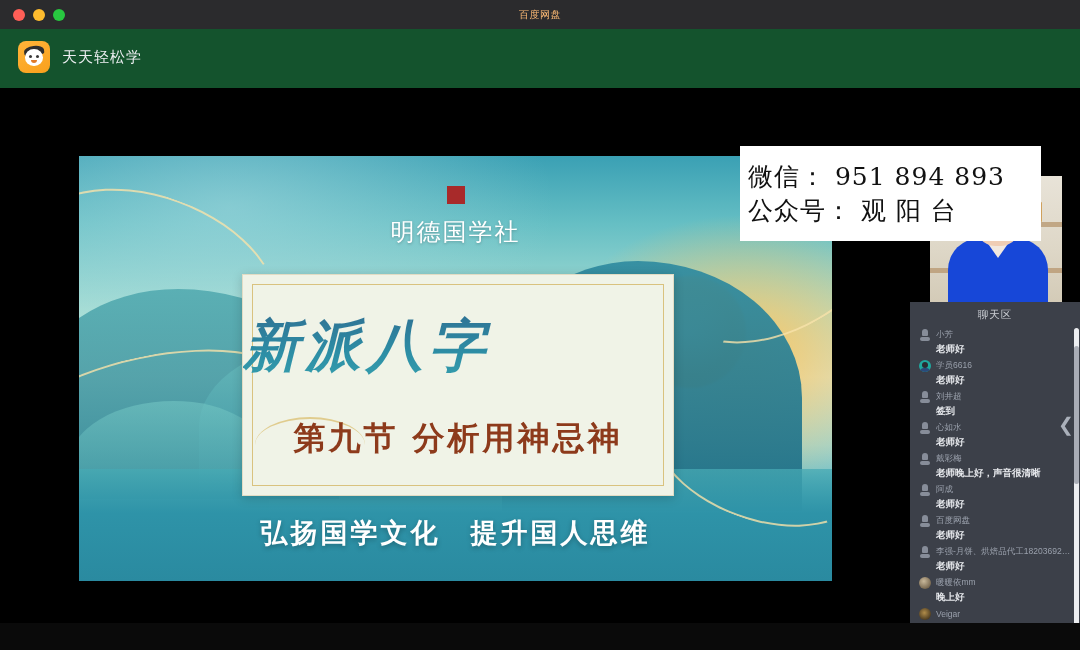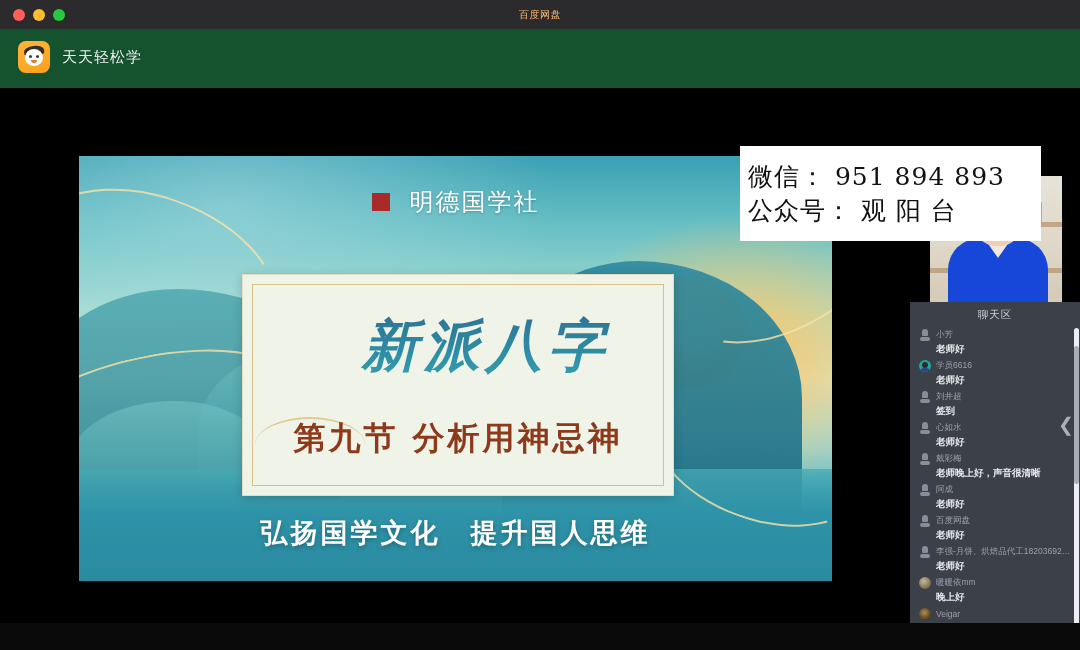--- a/index.html
+++ b/index.html
@@ -42,27 +42,27 @@
   .m3{right:30px;bottom:70px;width:300px;height:250px;background:linear-gradient(180deg,#2f8ba0,#1d6c83);opacity:.92;border-radius:48% 58% 0 0;}
   .m4{right:170px;bottom:86px;width:230px;height:180px;background:linear-gradient(180deg,#50aab2,#2b7e94);opacity:.8;border-radius:62% 40% 0 0;}
   .m5{left:-10px;bottom:60px;width:200px;height:120px;background:linear-gradient(180deg,#73c6c3,#3e97a4);opacity:.6;border-radius:55% 50% 0 0;}
   .sun{position:absolute;right:86px;top:120px;width:112px;height:112px;border-radius:50%;background:radial-gradient(circle,#ffd27a 0%,#ffaf3c 55%,rgba(255,160,40,.25) 100%);filter:blur(1px);}
   .water{position:absolute;left:0;bottom:0;width:100%;height:112px;background:linear-gradient(180deg,rgba(70,170,180,.75),#2e93a8 40%,#2a8aa0 100%);}
   .swirl{position:absolute;border:2px solid rgba(247,226,170,.75);border-radius:50%;border-color:rgba(247,226,170,.8) transparent transparent transparent;}
   .sw1{left:-60px;top:40px;width:260px;height:160px;transform:rotate(20deg);}
   .sw2{left:-80px;top:200px;width:300px;height:120px;transform:rotate(-12deg);}
   .sw3{right:-70px;top:20px;width:240px;height:150px;transform:rotate(150deg);}
   .sw4{right:-40px;top:230px;width:220px;height:130px;transform:rotate(200deg);}
-  .slide-logo{position:absolute;left:0;top:30px;width:100%;display:flex;justify-content:center;align-items:center;gap:20px;}
+  .slide-logo{position:absolute;left:0;top:30px;width:100%;display:flex;justify-content:center;align-items:center;gap:12px;flex-direction:column;}
   .logo-sq{width:18px;height:18px;background:#a82a2a;}
   .logo-txt{font-family:"DejaVu Serif","Liberation Serif",serif;font-size:24px;color:#ffffff;letter-spacing:2px;text-shadow:0 1px 3px rgba(0,0,0,.25);}
   .card{position:absolute;left:163px;top:118px;width:430px;height:220px;background:#f0f3e7;border:1px solid #e2dcc4;box-shadow:0 2px 10px rgba(0,0,0,.18);}
   .card-inner{position:absolute;left:9px;top:9px;right:9px;bottom:9px;border:1.5px solid #d9c27f;}
-  .card-title{position:absolute;left:0;top:34px;width:100%;text-align:center;font-family:"DejaVu Serif","Liberation Serif",serif;font-size:56px;font-style:italic;font-weight:bold;letter-spacing:6px;
-      background:linear-gradient(180deg,#2f6f92 0%,#2d8fa6 60%,#37a0ae 100%);-webkit-background-clip:text;background-clip:text;color:transparent;margin-left:28px;}
+  .card-title{position:absolute;left:0;top:34px;width:100%;font-family:"DejaVu Serif","Liberation Serif",serif;font-size:56px;font-style:italic;font-weight:bold;letter-spacing:6px;
+      background:linear-gradient(180deg,#2f6f92 0%,#2d8fa6 60%,#37a0ae 100%);-webkit-background-clip:text;background-clip:text;color:transparent;}
   .card-sub{position:absolute;left:0;bottom:34px;width:100%;text-align:center;font-family:"DejaVu Serif","Liberation Serif",serif;font-size:32px;font-weight:bold;color:#8d3a1b;letter-spacing:3px;}
   .card-line{position:absolute;left:12px;top:142px;width:110px;height:26px;border-top:2px solid #e0cc8e;border-radius:50%/100% 100% 0 0;}
   .slide-footer{position:absolute;left:0;bottom:30px;width:100%;text-align:center;font-family:"DejaVu Serif","Liberation Serif",serif;font-size:27px;font-weight:bold;color:#ffffff;letter-spacing:3px;text-shadow:0 2px 5px rgba(0,0,0,.28);}
 
   
   .cam{position:absolute;left:930px;top:88px;width:132px;height:134px;overflow:hidden;background:#101010;}
   .cam-bg{position:absolute;inset:0;background:linear-gradient(180deg,#e8e3d8 0%,#ded7c7 55%,#d2c9b5 100%);}
   .shelf{position:absolute;left:0;width:100%;height:5px;background:#b99a73;opacity:.8;}
   .shelf.s1{top:46px;}
   .shelf.s2{top:92px;}

